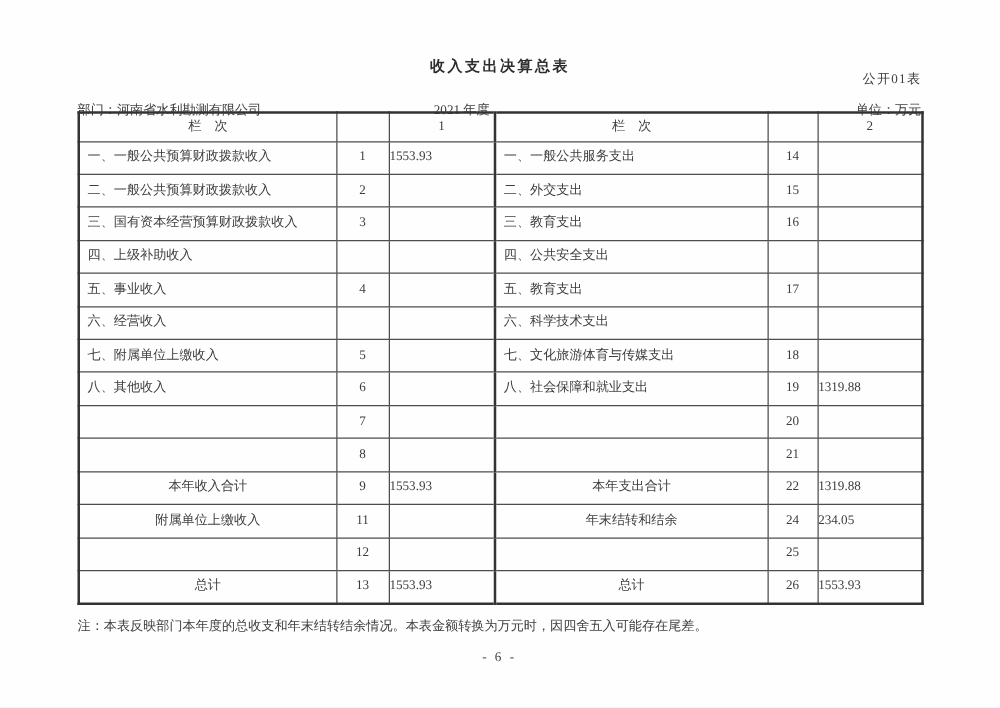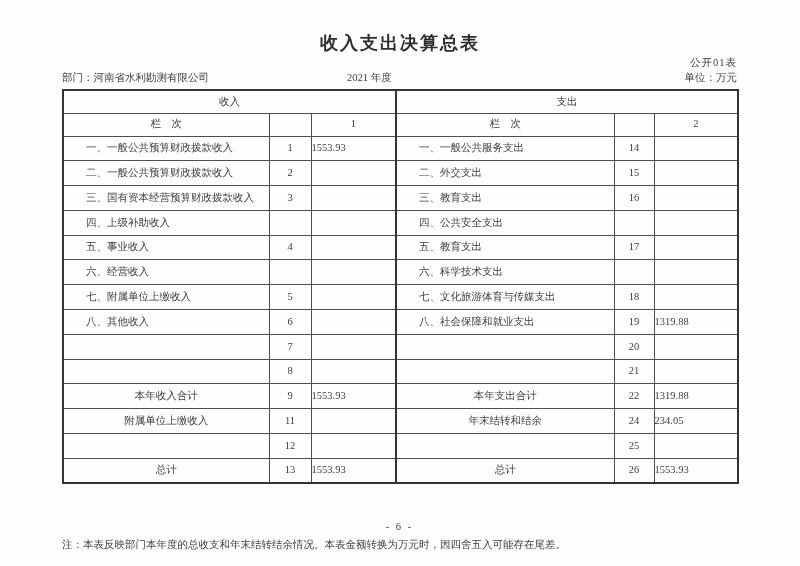--- a/index.html
+++ b/index.html
@@ -9,31 +9,31 @@
   }
   .sheet{
     position:relative;
     width:800px;height:566px;
     background:#fefefe;
     color:#3d3d3d;
     overflow:hidden;
   }
   .page-title{
     position:absolute;top:27px;left:0;right:0;
-    margin:4px;text-align:center;
-    font-size:18px;font-weight:bold;letter-spacing:2px;
+    margin:18px;text-align:center;
+    font-size:12px;font-weight:bold;letter-spacing:2px;
     color:#2e2e2e;
     font-family:Liberation Serif, serif;
   }
   .doc-label{
     position:absolute;top:56px;right:63px;
     font-size:10.5px;letter-spacing:1px;
   }
   .meta-row{
-    position:absolute;top:71px;left:62px;right:63px;height:15px;
+    position:absolute;top:81px;left:62px;right:63px;height:15px;
     font-size:10.5px;
   }
   .meta-dept{position:absolute;left:0;top:0;}
   .meta-year{position:absolute;left:285px;top:0;}
   .meta-unit{position:absolute;right:0;top:0;}
   table.summary{
     position:absolute;top:89px;left:62px;
     width:675px;height:395px;
     border-collapse:collapse;table-layout:fixed;
     font-size:10.5px;line-height:1.15;
@@ -46,28 +46,27 @@
     overflow:hidden;white-space:nowrap;
     color:#3d3d3d;
   }
   table.summary{border:2px solid #333;}
   table.summary .divider{border-left:2px solid #333;}
   thead tr.sec-row{height:23px;}
   thead tr.col-row{height:22px;}
   thead tr.rank-row{height:23px;}
   thead th{text-align:center;}
   tbody tr{height:21.8px;}
-  tbody td.item{text-align:left;padding-left:22px;}
+  tbody td.item{text-align:left;padding-left:6px;}
   tbody td.item.center{text-align:center;padding-left:0;}
   tbody td.line{text-align:center;}
   tbody td.amount{text-align:left;padding-right:3px;}
   .note{
     position:absolute;top:494px;left:62px;right:40px;
     font-size:10.5px;
-    margin-top:44px;
   }
   .page-number{
     position:absolute;top:521px;left:62px;width:675px;
     text-align:center;font-size:10.5px;letter-spacing:2px;
   }
 </style>
 </head>
 <body>
 
 <div class="sheet">
@@ -85,24 +84,20 @@
   <table class="summary">
     <colgroup>
       <col style="width:206px">
         <col style="width:42px">
         <col style="width:85px">
       <col style="width:218px">
         <col style="width:40px">
         <col style="width:84px">
     </colgroup>
     <thead>
-      <tr class="sec-row">
-        <th colspan="3">收入</th>
-        <th colspan="3" class="divider">支出</th>
-      </tr>
       <tr class="rank-row">
         <th>栏　次</th>
         <th></th>
         <th>1</th>
         <th class="divider">栏　次</th>
         <th></th>
         <th>2</th>
       </tr>
     </thead>
     <tbody id="table-body">

